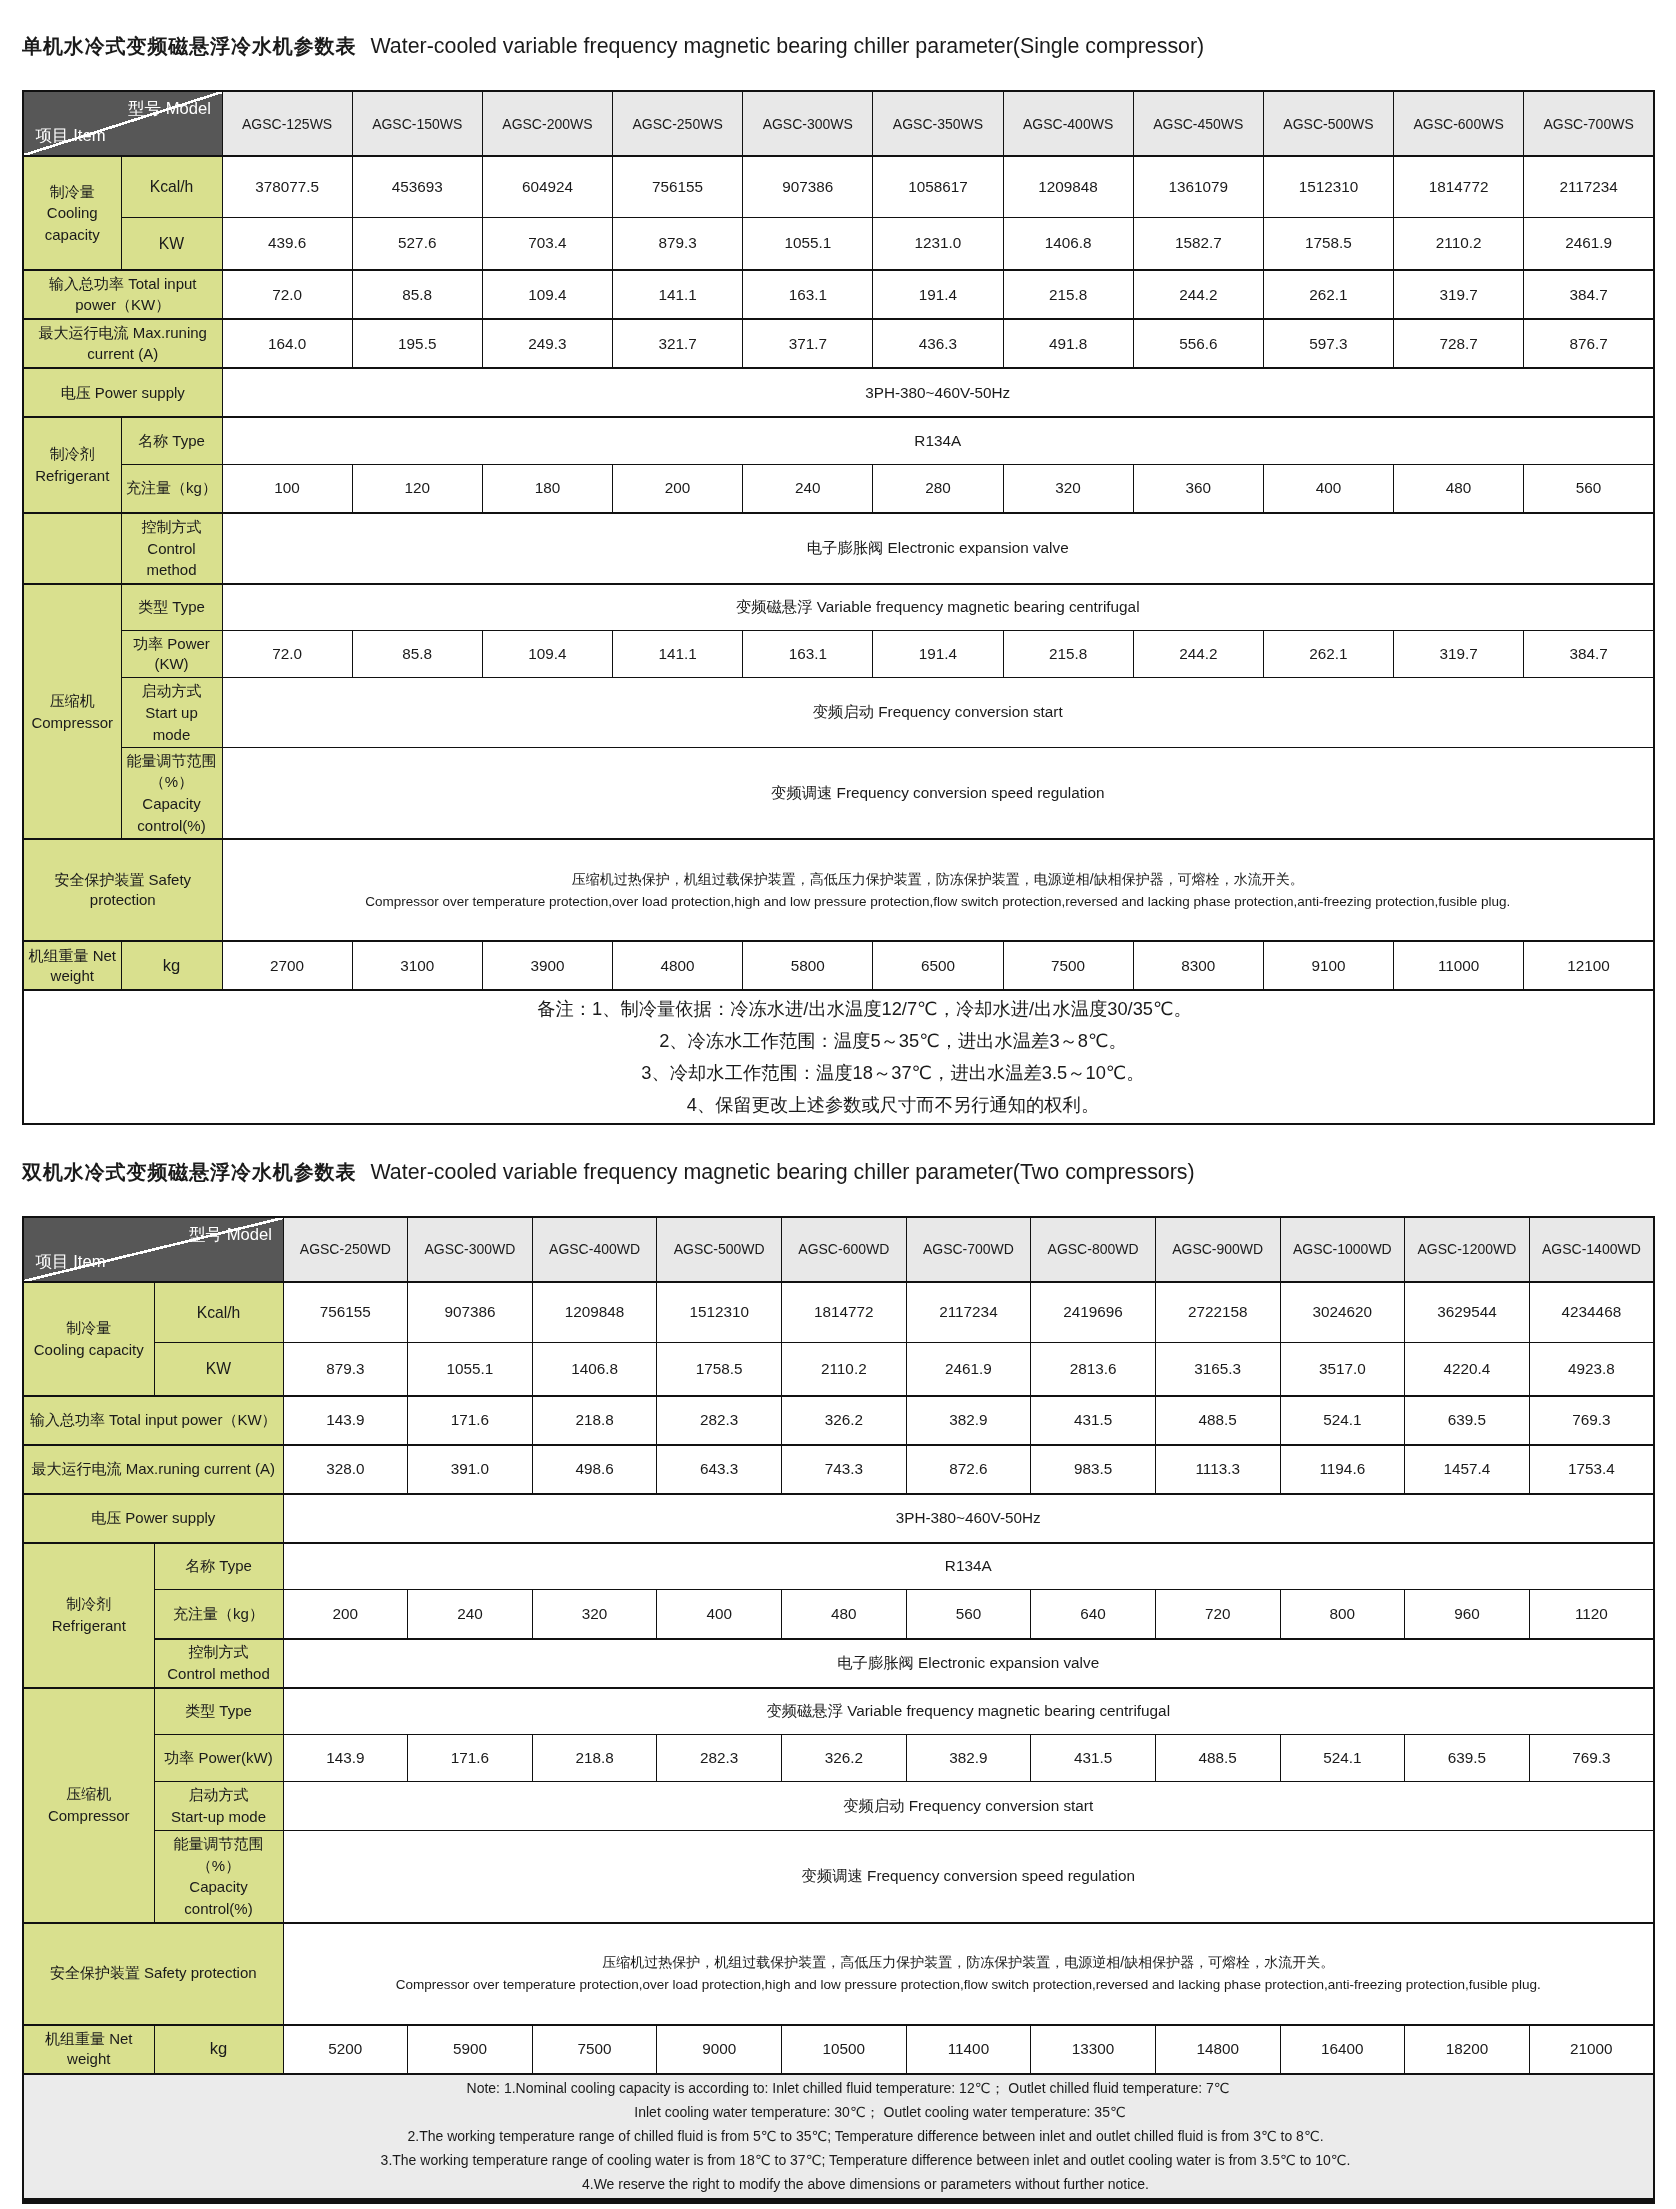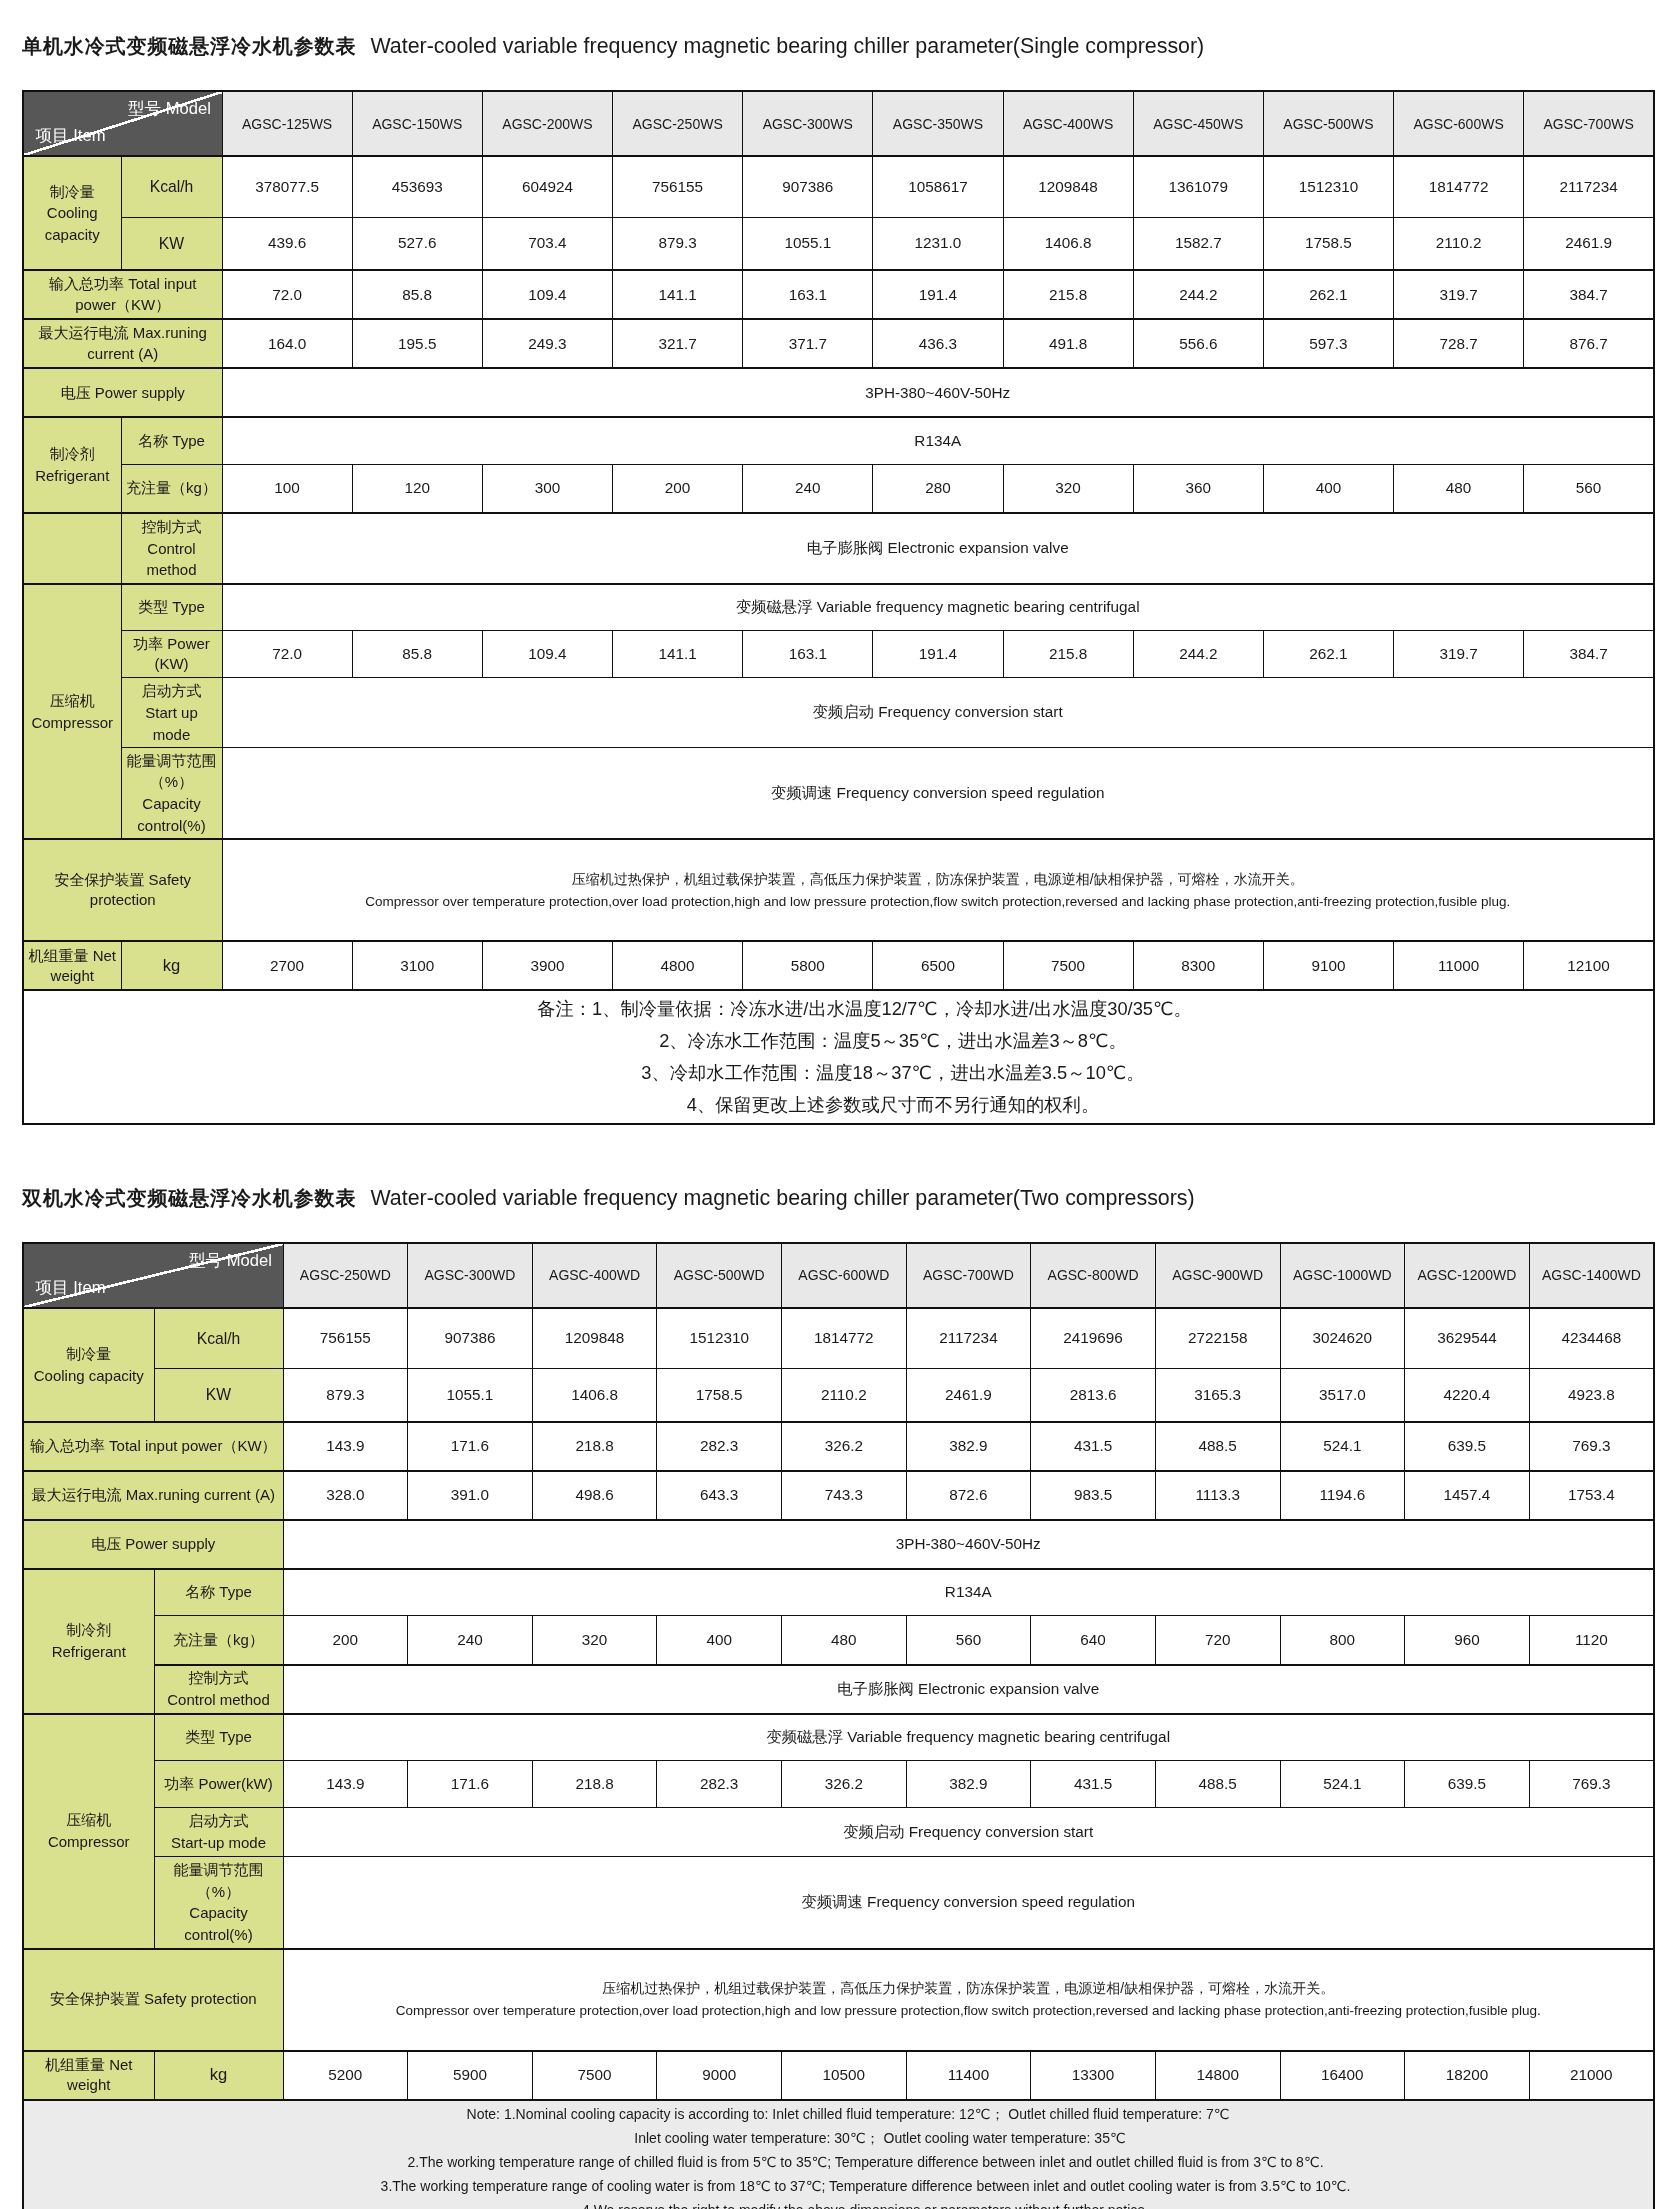--- a/index.html
+++ b/index.html
@@ -46,21 +46,21 @@
 
   td.notes{background:#fff;text-align:left;vertical-align:middle;padding:7px 0;}
   .t1notes .note-line{font-size:18.3px;line-height:32px;padding-left:52px;}
   .t1notes .note-line:not(:first-child){padding-left:109px;}
   td.notes.t2notes{background:#ebebeb;}
   .t2notes .note-line{font-size:14px;line-height:24px;padding-left:19px;}
   .t2notes .note-line:nth-child(2){padding-left:83px;}
   .t2notes .note-line:nth-child(n+3){padding-left:54px;}
 
   table.spec.t2{border-bottom-width:6.1px;}
-  .gap2{margin-top:60px;}
+  .gap2{margin-top:34px;}
 </style>
 </head>
 <body>
 
 <div class="page">
 
   <div class="title-row">
     <span class="title-zh">单机水冷式变频磁悬浮冷水机参数表</span>
     <span class="title-en">Water-cooled variable frequency magnetic bearing chiller parameter(Single compressor)</span>
   </div>
@@ -162,21 +162,21 @@
           <div>制冷剂</div>
           <div>Refrigerant</div>
         </td>
         <td class="sub">名称  Type</td>
         <td class="spanval" colspan="11">R134A</td>
       </tr>
       <tr>
         <td class="sub">充注量（kg）</td>
       <td class="val">100</td>
           <td class="val">120</td>
-          <td class="val">300</td>
+          <td class="val">180</td>
           <td class="val">200</td>
           <td class="val">240</td>
           <td class="val">280</td>
           <td class="val">320</td>
           <td class="val">360</td>
           <td class="val">400</td>
           <td class="val">480</td>
           <td class="val">560</td>
         </tr>
 

